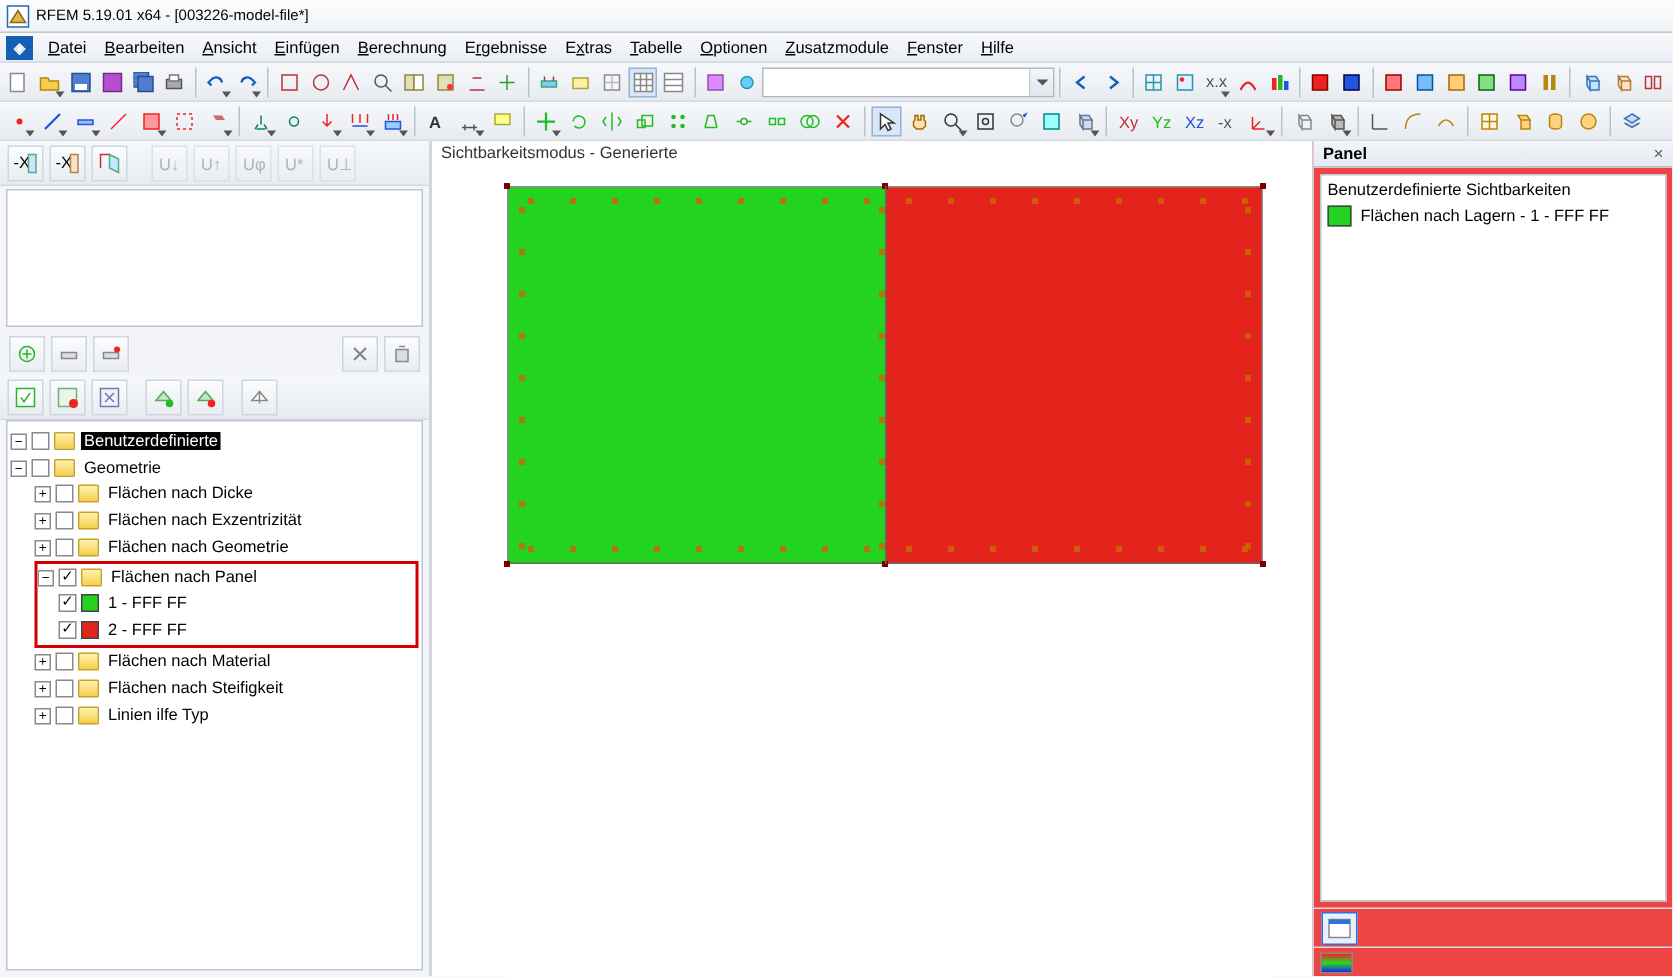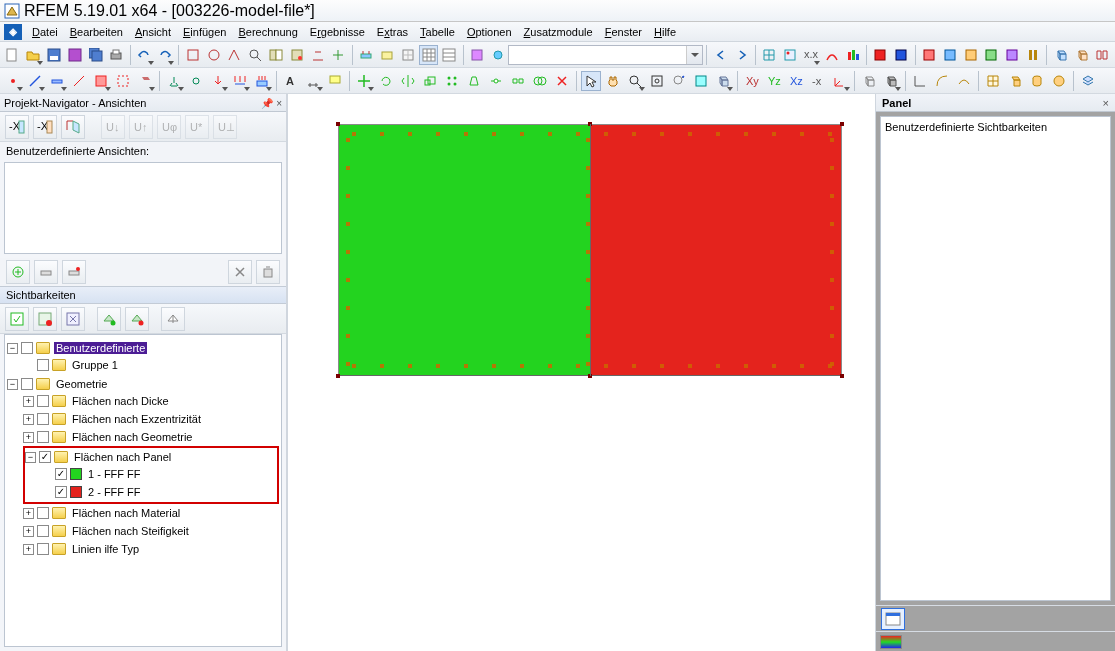--- a/index.html
+++ b/index.html
@@ -1,21 +1,21 @@
 <!DOCTYPE html>
 <html><head>
 <meta charset="utf-8">
 <style>
 * { box-sizing: border-box; margin: 0; padding: 0; font-family: "Segoe UI", Tahoma, sans-serif; font-size: 11px; }
 body { width: 1115px; height: 651px; overflow: hidden; background: #f0f0f0; display: flex; flex-direction: column; }
 
 
 .title-bar { height: 22px; background: linear-gradient(#fdfdfd,#eef2f7); display: flex; align-items: center; padding: 0 4px; border-bottom: 1px solid #c6c6c6; }
 .title-bar .app-icon { width: 16px; height: 16px; margin-right: 4px; display: inline-block; }
-.title-text { font-size: 16px; color: #000; }
+.title-text { font-size: 10px; color: #000; }
 
 
 .menu-bar { height: 20px; background: linear-gradient(#f7f9fc,#e9edf2); display: flex; align-items: center; padding: 0 2px; border-bottom: 1px solid #d0d6dd; }
 .menu-bar .menu-logo { width: 18px; height: 16px; background:#1560b7; color:#fff; display:flex; align-items:center; justify-content:center; font-weight:bold; font-size:10px; margin:0 4px 0 2px; }
 .menu-item { padding: 2px 6px; cursor: default; }
 .menu-item u { text-decoration: underline; }
 
 
 .toolbar-row { display: flex; align-items: center; background: linear-gradient(#f6f8fb,#e7ebf0); border-bottom: 1px solid #d3d9e0; padding: 1px 2px; min-height: 26px; flex-wrap: nowrap; }
 .tbtn { width: 20px; height: 20px; margin: 0 1px; border: 1px solid transparent; display:flex; align-items:center; justify-content:center; cursor:default; position:relative; }
@@ -50,37 +50,37 @@
 .tree ul { list-style:none; padding-left:0; }
 .tree li { position:relative; padding:1px 0 1px 0; white-space:nowrap; }
 .tree .row { display:flex; align-items:center; height:16px; }
 .tree .expander { width:11px; height:11px; border:1px solid #8a8a8a; display:inline-flex; align-items:center; justify-content:center; font-size:9px; line-height:1; margin-right:3px; background:#fff; cursor:default; }
 .tree .noexp { width:11px; height:11px; display:inline-block; margin-right:3px; }
 .tree .chk { width:12px; height:12px; border:1px solid #8a8a8a; margin-right:3px; display:inline-flex; align-items:center; justify-content:center; font-size:10px; background:#fff; }
 .tree .chk.checked::after { content:"✓"; font-size:10px; line-height:1; color:#000; }
 .tree .fld { width:14px; height:12px; margin-right:4px; background:linear-gradient(#fff2b0,#f5cf4b); border:1px solid #c8a227; border-radius:1px; }
 .tree .swatch { width:12px; height:12px; border:1px solid #444; margin-right:4px; }
 .tree .lbl { padding:0 2px; }
-.tree .lbl.sel { background:#4c1d95; color:#fff; }
+.tree .lbl.sel { background:#000000; color:#fff; }
 .tree .highlight-box { border:2px solid #d20000; padding:1px 0; margin-left:0px; }
 
 
 .viewport { flex:1; position:relative; background:#fff; overflow:hidden; }
 .view-caption { position:absolute; top:0; left:0; right:0; padding:2px 6px; color:#333; font-size:11px; }
 .model-canvas { position:absolute; top:30px; left:50px; width:530px; height:270px; }
 .surf { position:absolute; top:0; height:252px; width:252px; }
 .surf.g { left:0; background:#23d31f; border-left:1px solid #8a8a8a; border-top:1px solid #8a8a8a; border-bottom:1px solid #666; }
 .surf.r { left:252px; background:#e4231d; border-right:1px solid #8a8a8a; border-top:1px solid #8a8a8a; border-bottom:1px solid #666; }
 .surf::before { content:""; position:absolute; left:0; right:0; top:50%; height:0; }
 .model-canvas::after { content:""; position:absolute; left:252px; top:0; width:1px; height:252px; background:#666; }
 .dots { position:absolute; width:4px; height:4px; background:#cc6600; opacity:0.85; }
 .corner-dot { position:absolute; width:4px; height:4px; background:#7a0000; }
 
 
-.rpanel { width:240px; background:#a3a3a3; display:flex; flex-direction:column; border-left:1px solid #cfd6de; position:absolute; right:0; top:138px; bottom:0; }
+.rpanel { width:240px; background:#ef4444; display:flex; flex-direction:column; border-left:1px solid #cfd6de; position:absolute; right:0; top:138px; bottom:0; }
 .rpanel-head { height:18px; background:linear-gradient(#f1f4f9,#e6ebf1); border-bottom:1px solid #c0c8d2; display:flex; align-items:center; justify-content:space-between; padding:0 6px; }
 .rpanel-head .close { color:#555; cursor:default; }
 .rpanel-body { flex:1; background:#fff; margin:4px; border:1px solid #bcc5d1; padding:4px; }
 .rp-title { font-size:11px; margin-bottom:4px; }
 .legend-row { display:flex; align-items:center; margin:2px 0; }
 .legend-row .sw { width:16px; height:14px; border:1px solid #444; margin-right:6px; }
 .legend-row .sw.g { background:#23d31f; }
 .legend-row .sw.r { background:#e4231d; }
 .rpanel-footer { height:26px; border-top:1px solid #d6dce4; display:flex; align-items:center; padding:2px 4px; gap:3px; }
 .rpanel-footer .tbtn { width:24px; height:22px; border:1px solid #cfd6de; background:linear-gradient(#fdfefe,#ecf0f4); }
@@ -627,24 +627,20 @@
   <span class="tbtn">
       <svg width="14" height="14">
         <path d="M7 2l5 3-5 3-5-3zM2 8l5 3 5-3" fill="#cdf" stroke="#37a"></path>
       </svg>
     </span>
 </div>
 
 <div class="workarea">
 
   <div class="navigator">
-    <div class="nav-header">
-      <span>Projekt-Navigator - Ansichten</span>
-      <span class="icons"><span>📌</span><span style="font-family:sans-serif;">×</span></span>
-    </div>
 
     <div class="nav-toolbar nav-view-btns">
       <span class="tbtn" style="border:1px solid #cfd6de;background:linear-gradient(#fbfcfe,#e9edf1);">
           <svg width="18" height="18">
             <text x="1" y="12" font-size="9">-X</text>
             <rect x="11" y="3" width="5" height="12" fill="#c7e6ff" stroke="#5a8"></rect>
           </svg>
         </span>
       <span class="tbtn" style="border:1px solid #cfd6de;background:linear-gradient(#fbfcfe,#e9edf1);">
           <svg width="18" height="18">
@@ -679,21 +675,20 @@
             <text x="2" y="13" font-size="9" fill="#888">U*</text>
           </svg>
         </span>
       <span class="tbtn" style="border:1px solid #cfd6de;background:linear-gradient(#fbfcfe,#e9edf1);opacity:0.6;">
           <svg width="18" height="18">
             <text x="2" y="13" font-size="9" fill="#888">U⊥</text>
           </svg>
         </span>
     </div>
 
-    <div class="nav-section-head">Benutzerdefinierte Ansichten:</div>
     <div class="views-box"></div>
 
     <div class="nav-btn-row">
       <span class="tbtn">
           <svg width="14" height="14">
             <circle cx="7" cy="7" r="5" fill="none" stroke="#2b2"></circle>
             <path d="M7 4v6M4 7h6" stroke="#2b2"></path>
           </svg>
         </span>
       <span class="tbtn">
@@ -714,21 +709,20 @@
           </svg>
         </span>
       <span class="tbtn">
           <svg width="14" height="14">
             <rect x="3" y="4" width="8" height="8" fill="#ddd" stroke="#888"></rect>
             <path d="M5 2h4" stroke="#888"></path>
           </svg>
         </span>
     </div>
 
-    <div class="section-title-bar">Sichtbarkeiten</div>
 
     <div class="nav-toolbar2">
       <span class="tbtn">
           <svg width="16" height="16">
             <rect x="2" y="2" width="12" height="12" fill="#fff" stroke="#2b2"></rect>
             <path d="M5 8l2 3 4-6" stroke="#2b2" fill="none"></path>
           </svg>
         </span>
       <span class="tbtn">
           <svg width="16" height="16">
@@ -767,30 +761,20 @@
 
     <div class="nav-tree tree">
       <ul>
         <li>
             <div class="row">
               <span class="expander">−</span>
               <span class="chk"></span>
               <span class="fld"></span>
               <span class="lbl sel">Benutzerdefinierte</span>
             </div>
-          <ul style="padding-left:16px;">
-            <li>
-                <div class="row">
-                  <span class="noexp"></span>
-                  <span class="chk"></span>
-                  <span class="fld"></span>
-                  <span class="lbl">Gruppe 1</span>
-                </div>
-              </li>
-          </ul>
         </li>
         <li>
             <div class="row">
               <span class="expander">−</span>
               <span class="chk"></span>
               <span class="fld"></span>
               <span class="lbl">Geometrie</span>
             </div>
           <ul style="padding-left:16px;">
             <li>
@@ -817,21 +801,21 @@
                   <span class="lbl">Flächen nach Geometrie</span>
                 </div>
               </li>
             <li class="highlight-box">
               <div class="row">
                   <span class="expander">−</span>
                   <span class="chk checked"></span>
                   <span class="fld"></span>
                   <span class="lbl">Flächen nach Panel</span>
                 </div>
-              <ul style="padding-left:16px;">
+              <ul style="">
                 <li>
                     <div class="row">
                       <span class="noexp"></span>
                       <span class="chk checked"></span>
                       <span class="swatch" style="background:#23d31f"></span>
                       <span class="lbl">1 - FFF FF</span>
                     </div>
                   </li>
                 <li>
                     <div class="row">
@@ -867,20 +851,21 @@
                   <span class="lbl">Linien ilfe Typ</span>
                 </div>
               </li>
           </ul>
         </li>
       </ul>
     </div>
   </div>
 
   <div class="viewport">
+    <div class="view-caption">Sichtbarkeitsmodus - Generierte</div>
     <div class="model-canvas">
       <div class="surf g"></div>
       <div class="surf r"></div>
 
       <div id="dots-host">
           <span class="dots" style="left: 14px; top: 8px;"></span>
           <span class="dots" style="left: 14px; top: 240px;"></span>
           <span class="dots" style="left: 42px; top: 8px;"></span>
           <span class="dots" style="left: 42px; top: 240px;"></span>
           <span class="dots" style="left: 70px; top: 8px;"></span>
@@ -951,20 +936,24 @@
       <span class="corner-dot" style="left:502px;top:250px"></span>
     </div>
 
     <div class="rpanel" style="top:0;">
       <div class="rpanel-head">
         <span style="font-weight:bold;">Panel</span>
         <span class="close">×</span>
       </div>
       <div class="rpanel-body">
         <div class="rp-title">Benutzerdefinierte Sichtbarkeiten</div>
+        <div class="legend-row">
+            <span class="sw g"></span>
+            <span>Flächen nach Lagern - 1 - FFF FF</span>
+          </div>
       </div>
       <div class="rpanel-footer">
         <span class="tbtn active">
             <svg width="16" height="14">
               <rect x="1" y="1" width="14" height="12" fill="#fff" stroke="#888"></rect>
               <rect x="1" y="1" width="14" height="3" fill="#2f6fde"></rect>
             </svg>
           </span>
       </div>
       <div class="rpanel-sub">

